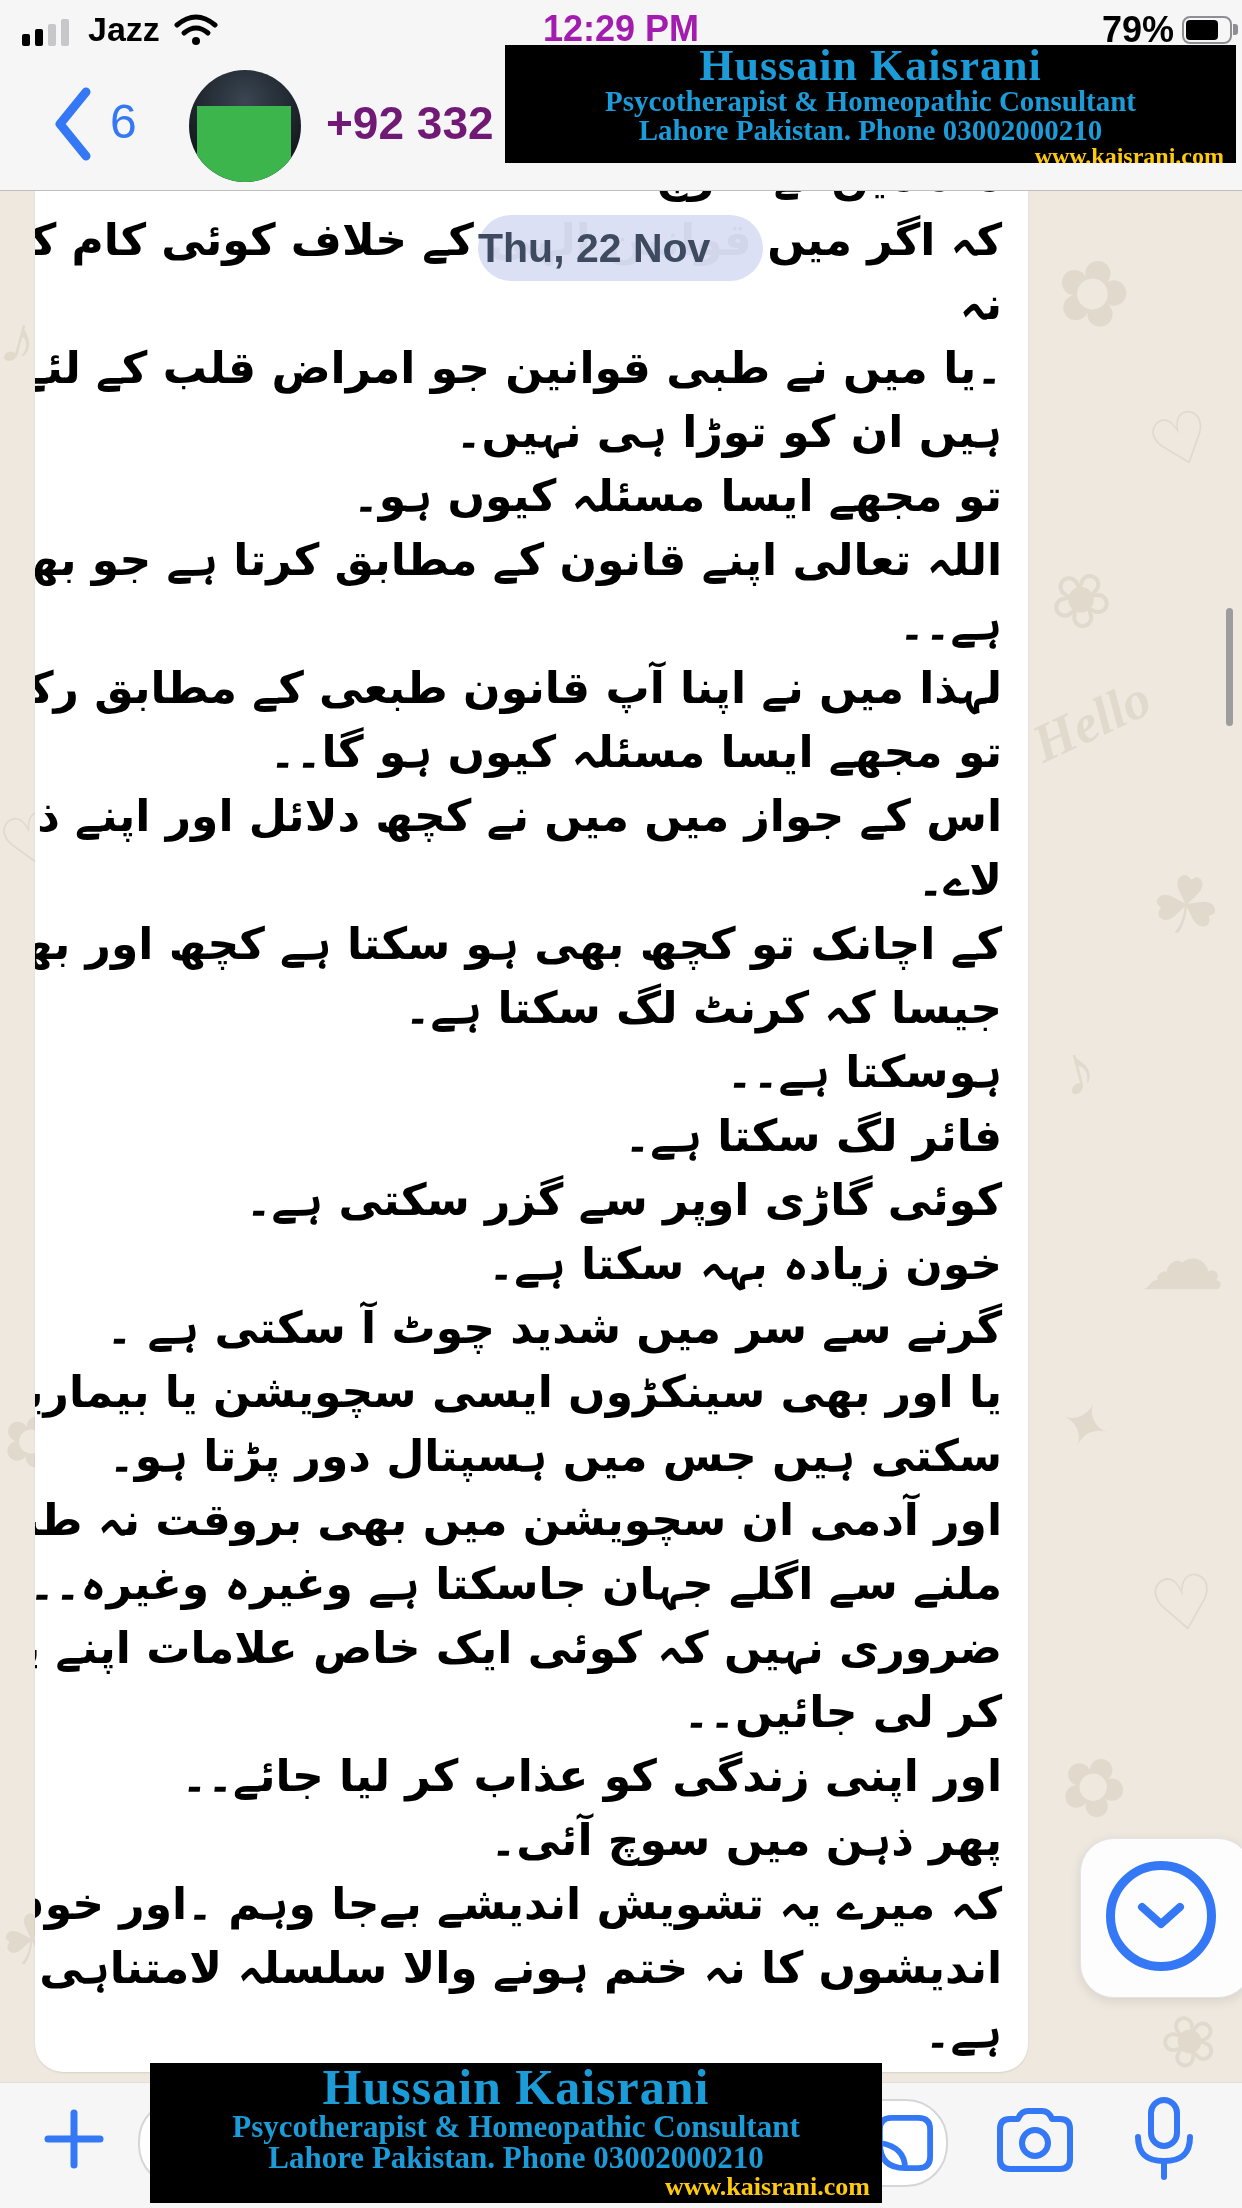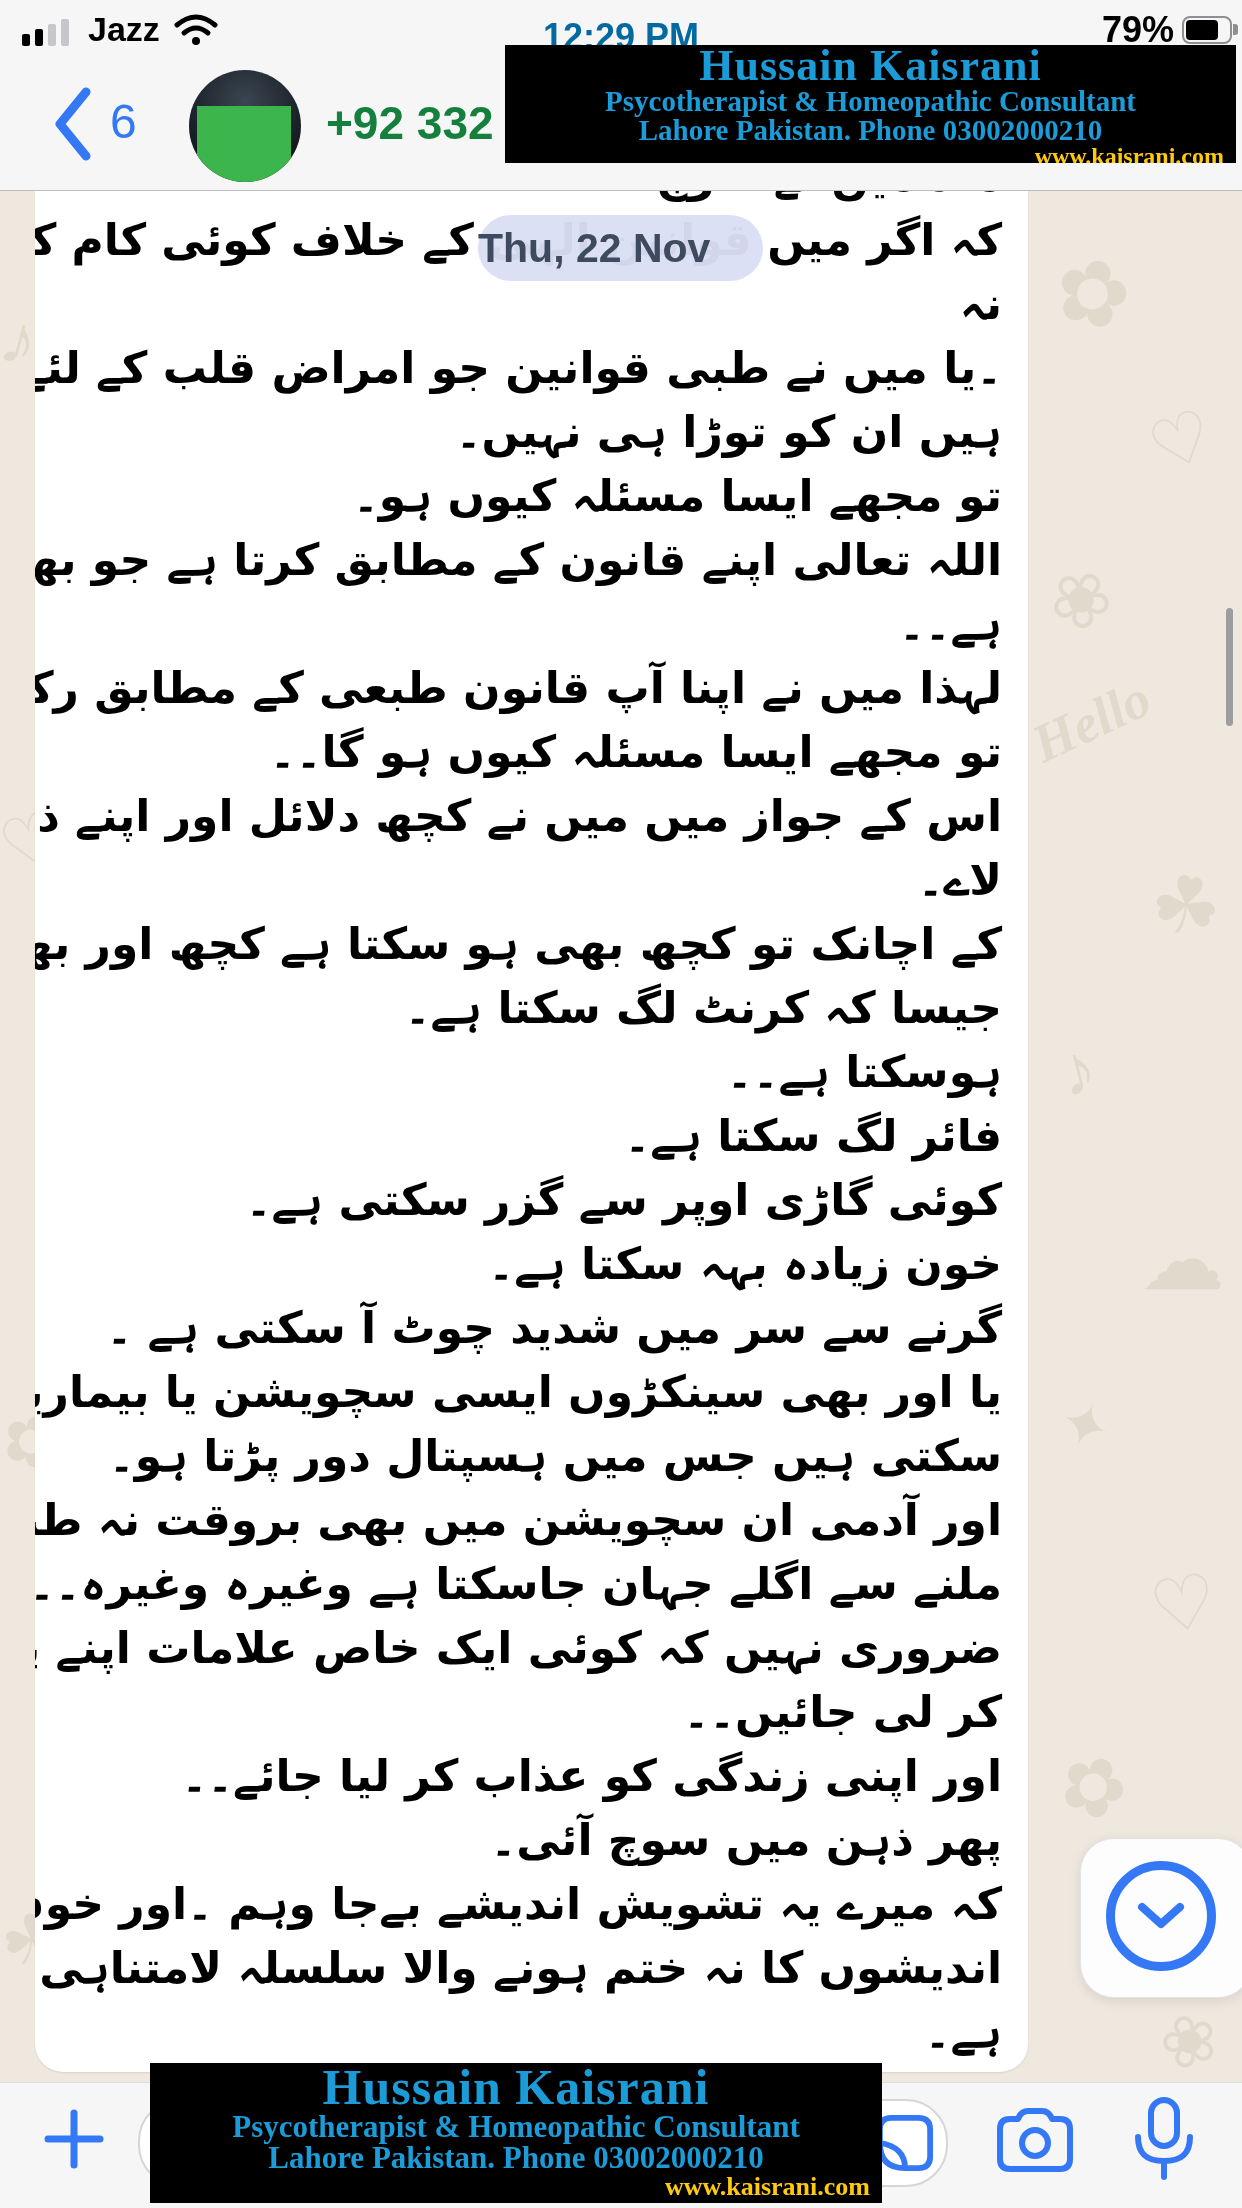--- a/index.html
+++ b/index.html
@@ -3,36 +3,36 @@
 <meta charset="utf-8">
 <style>
   html,body{margin:0;padding:0;background:#222;}
   .screen{position:relative;width:1242px;height:2208px;margin:0 auto;background:#F6F6F6;
           overflow:hidden;font-family:"Liberation Sans",sans-serif;}
 
   
   .status-bar{position:absolute;left:0;top:0;width:1242px;height:50px;background:#F6F6F6;z-index:12;}
   .sb-left{position:absolute;left:22px;top:10px;display:flex;align-items:center;gap:14px;}
   .carrier{font-size:34px;font-weight:600;color:#000;}
-  .sb-time{position:absolute;left:0;right:0;top:8px;text-align:center;font-size:36px;font-weight:700;color:#0369a1;margin-top:8px;}
+  .sb-time{position:absolute;left:0;right:0;top:8px;text-align:center;font-size:36px;font-weight:700;color:#a21caf;}
   .sb-right{position:absolute;right:10px;top:9px;display:flex;align-items:center;gap:8px;}
   .batt-pct{font-size:36px;font-weight:600;color:#000;}
   .battery{position:relative;width:46px;height:24px;border:2px solid #8e8e93;border-radius:8px;}
   .battery .fill{position:absolute;left:2px;top:2px;bottom:2px;width:32px;background:#000;border-radius:4px;}
   .battery .nub{position:absolute;right:-8px;top:6px;width:5px;height:11px;background:#8e8e93;border-radius:0 3px 3px 0;}
 
   
   .nav-bar{position:absolute;left:0;top:50px;width:1242px;height:140px;background:#F6F6F6;
            border-bottom:1px solid #bdbdc2;z-index:10;}
   .back-ic{position:absolute;left:52px;top:86px;z-index:11;}
   .unread{position:absolute;left:110px;top:94px;font-size:48px;color:#3478F6;z-index:11;}
   .avatar{position:absolute;left:189px;top:70px;width:112px;height:112px;border-radius:50%;overflow:hidden;
           background:radial-gradient(circle at 50% 28%,#3a4652,#14181f 72%);z-index:11;}
   .avatar .censor{position:absolute;left:8px;top:36px;width:94px;height:76px;background:#3CB54C;}
-  .contact{position:absolute;left:326px;top:96px;font-size:46px;font-weight:700;color:#15803d;z-index:11;white-space:nowrap;}
+  .contact{position:absolute;left:326px;top:96px;font-size:46px;font-weight:700;color:#701a75;z-index:11;white-space:nowrap;}
 
   
   .chat{position:absolute;left:0;top:190px;width:1242px;height:1892px;background:#EFE8DF;overflow:hidden;z-index:1;}
   .doodle{position:absolute;color:#8a7355;opacity:.12;pointer-events:none;user-select:none;}
   .doodle.cursive{font-family:"Liberation Serif",serif;font-style:italic;font-weight:700;}
   .bubble{position:absolute;left:35px;top:-54px;width:993px;height:1936px;background:#FFFFFF;
           border-radius:28px;box-shadow:0 1px 2px rgba(0,0,0,.10);overflow:hidden;}
   .msg-text{position:absolute;left:30px;right:26px;top:8px;}
   .msg-line{height:64px;line-height:64px;font-size:44px;font-weight:700;color:#000;
             direction:rtl;text-align:right;white-space:nowrap;font-family:"DejaVu Sans",sans-serif;}

